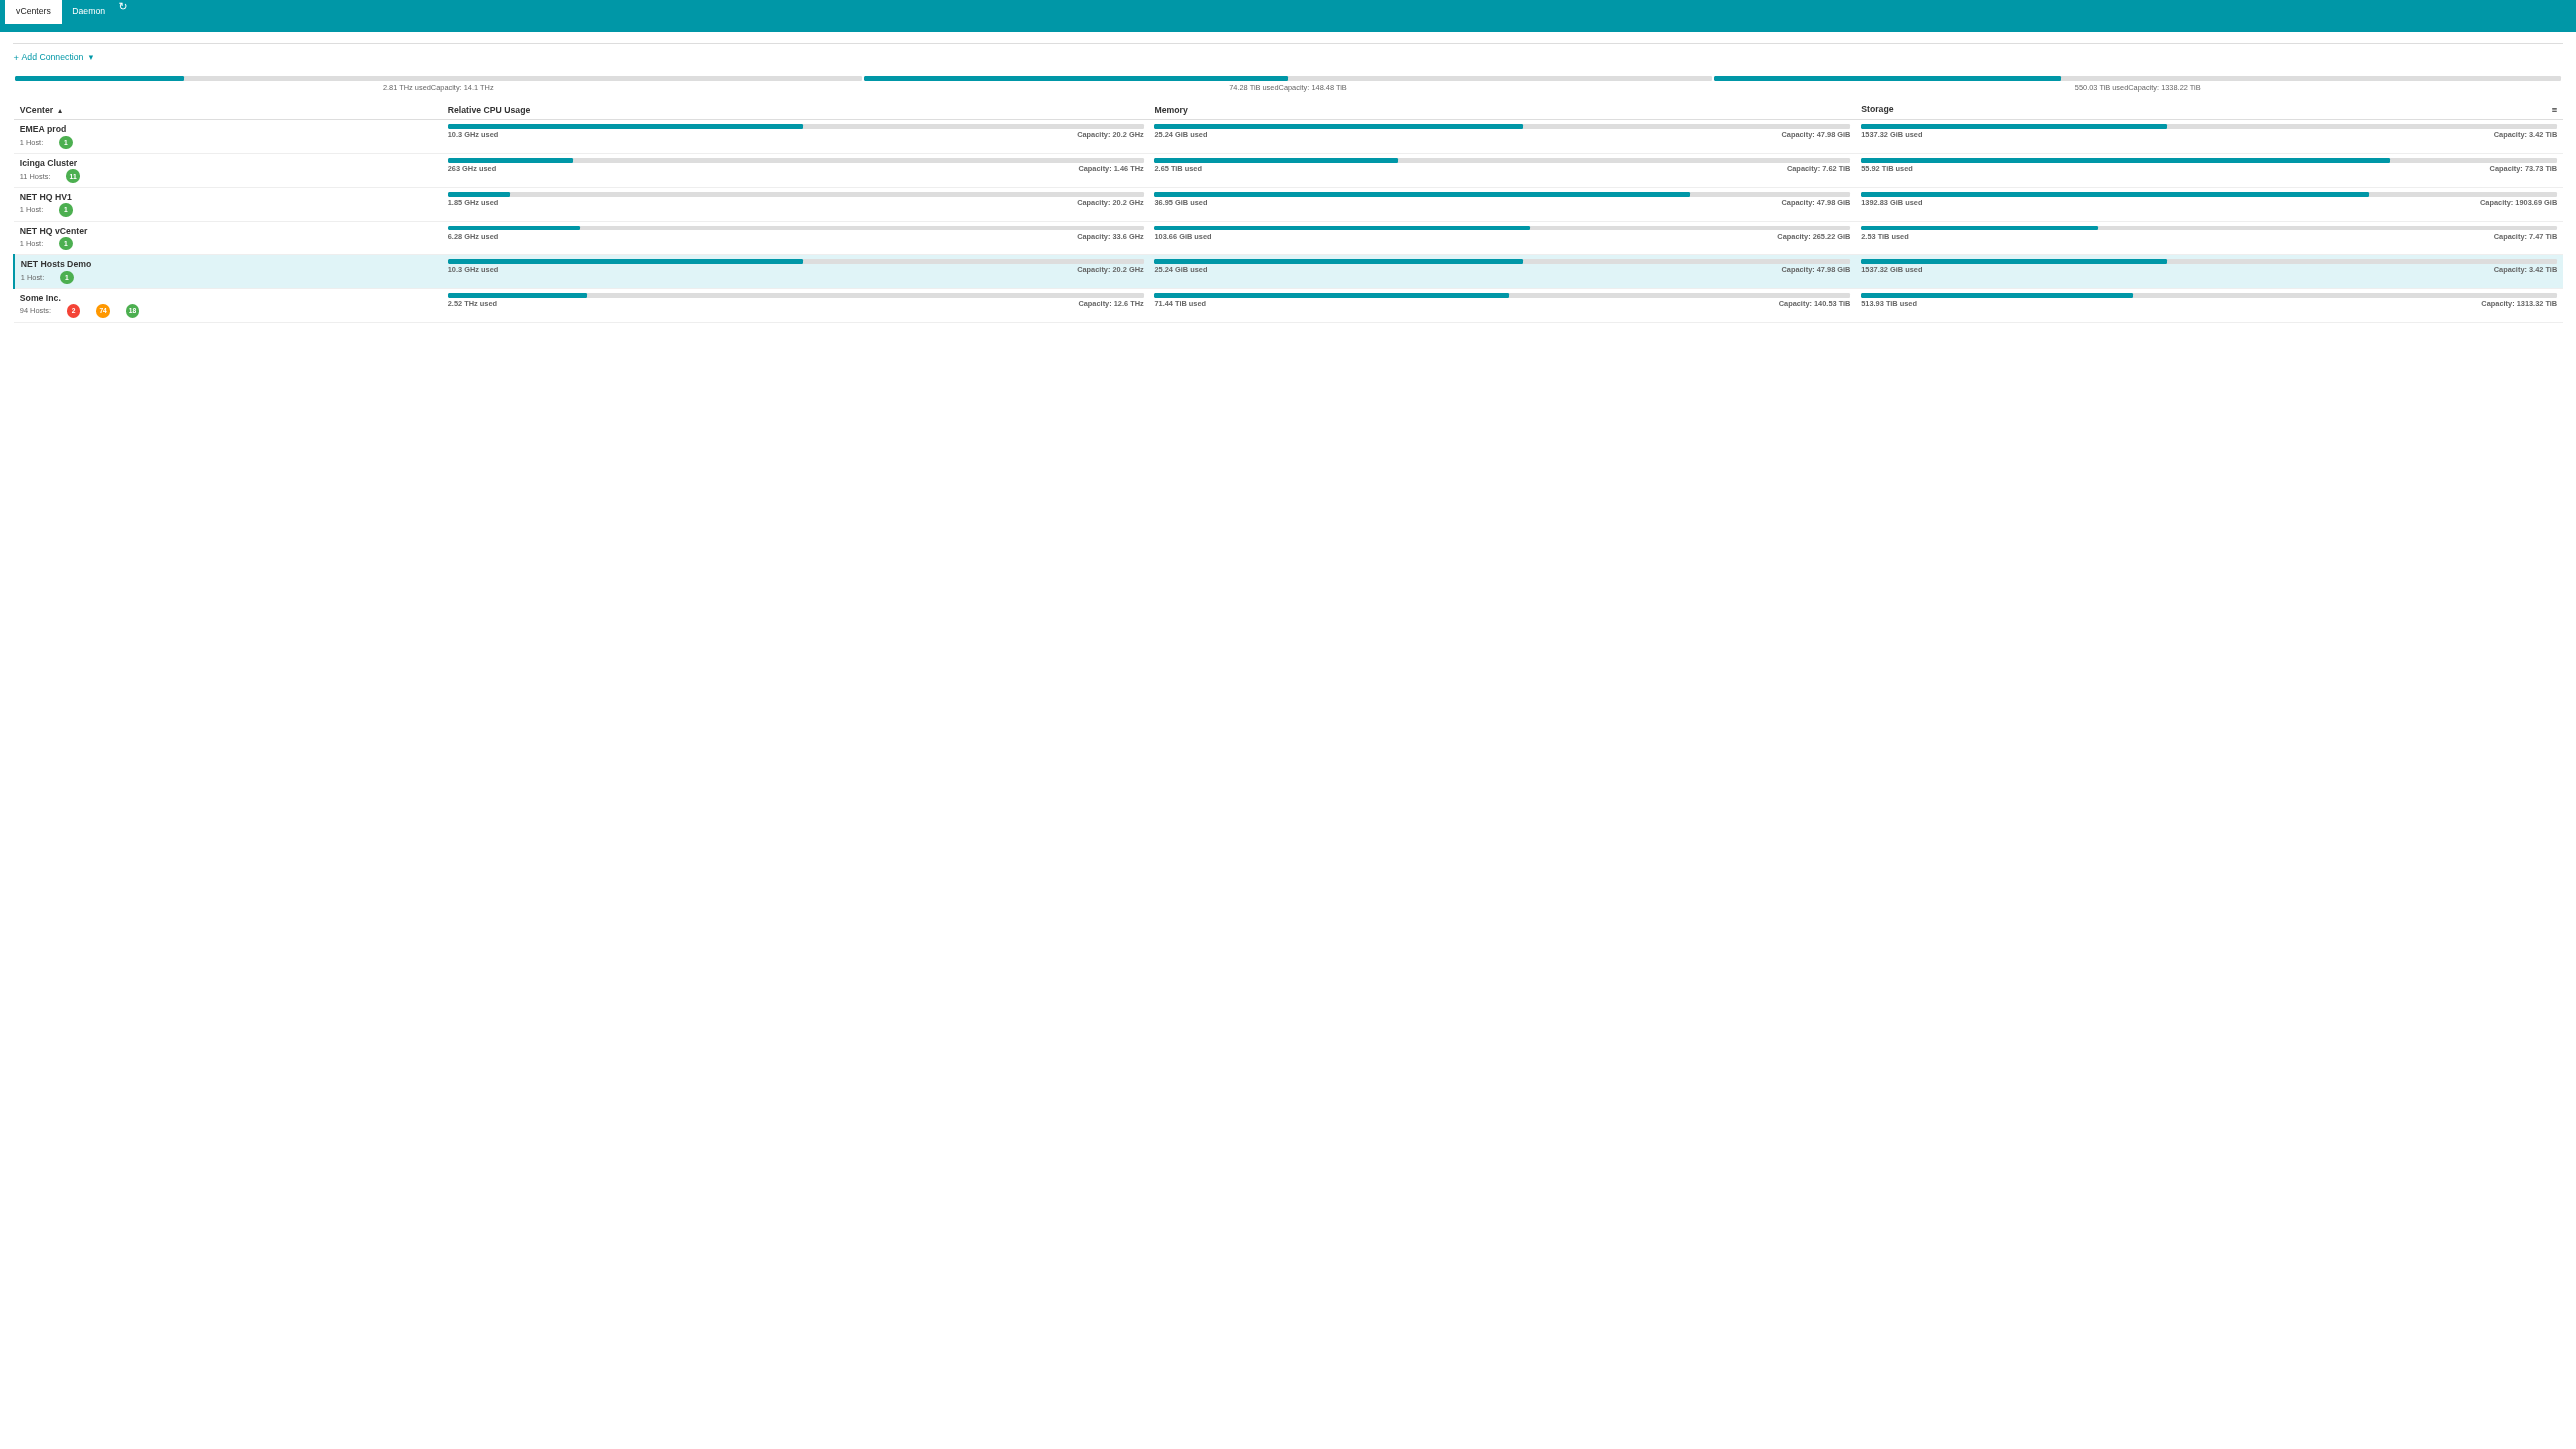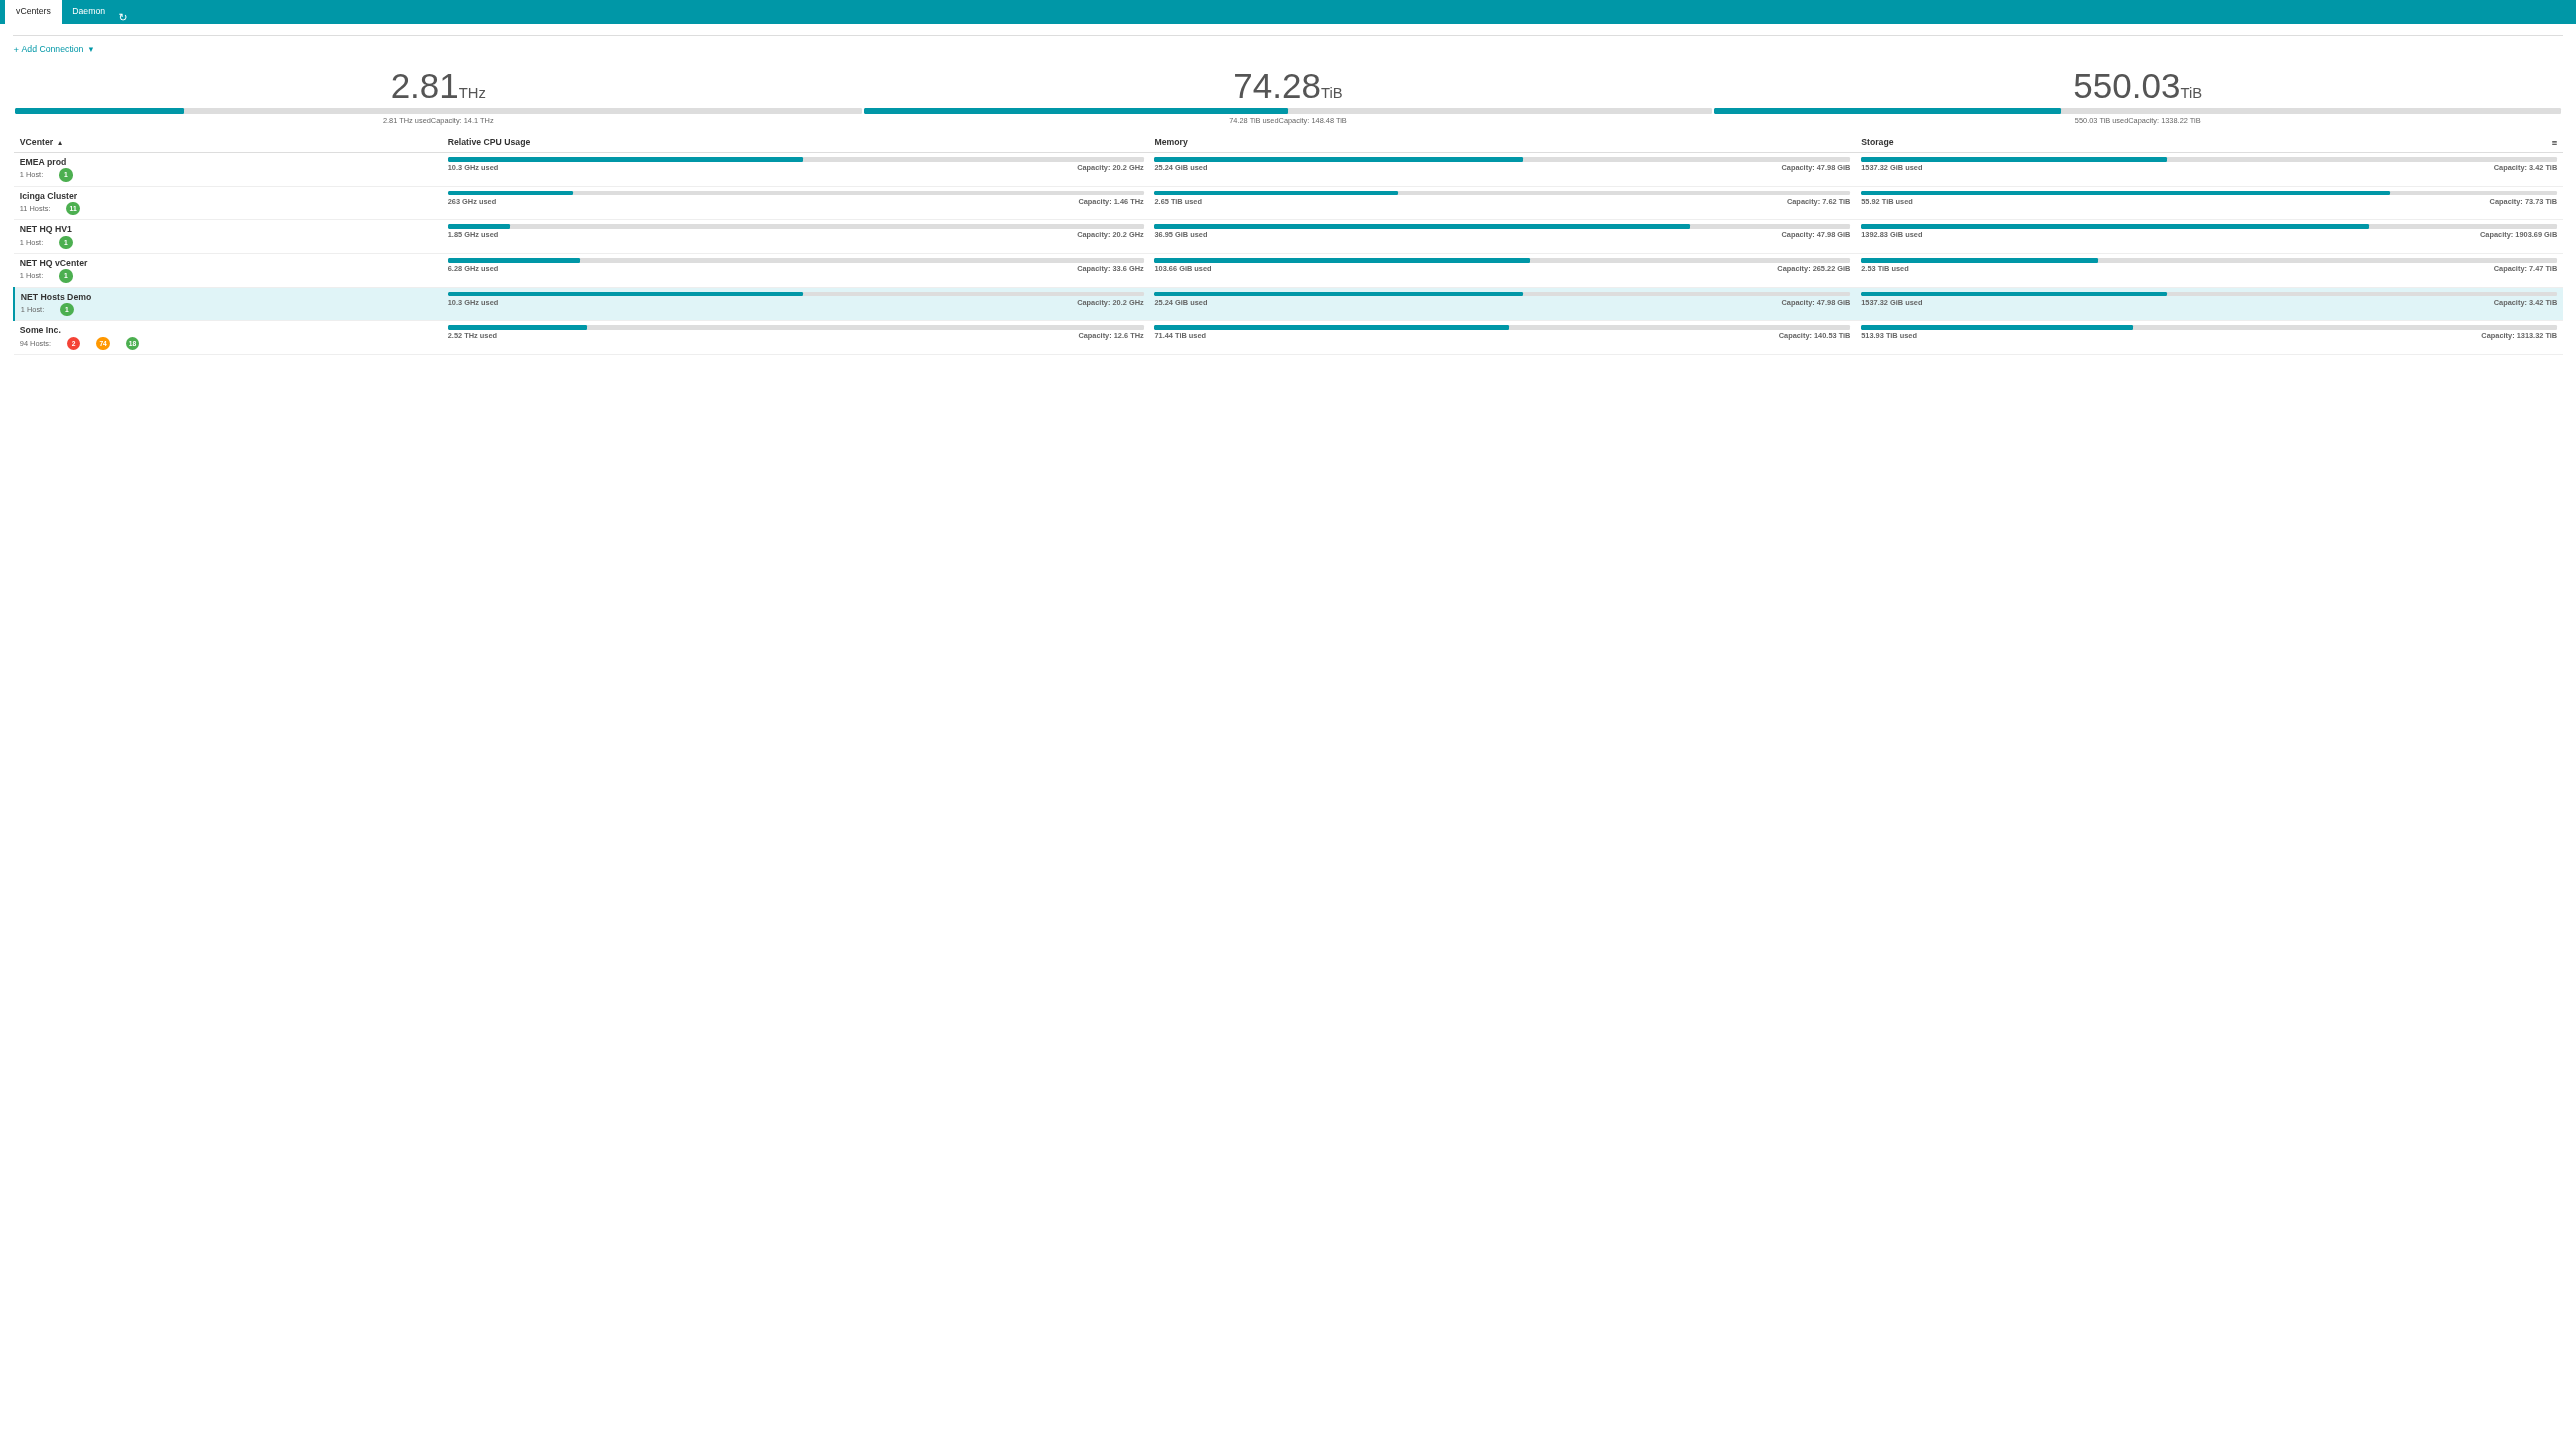--- a/index.html
+++ b/index.html
@@ -2,22 +2,22 @@
 <html style="font-size:10.7px"><head>
   <meta charset="utf-8">
   <style>
     * { box-sizing: border-box; margin: 0; padding: 0; }
     body { font-family: Arial, sans-serif; font-size: 9.4px; background: #fff; color: #333; }
 
     
     .top-nav {
       background: #0097a7;
       display: flex;
-      align-items: flex-end;
-      height: 24px;
+      align-items: flex-start;
+      height: 32px;
       padding: 0 5.4px;
     }
     .nav-tab {
       color: #fff;
       padding: 0 10.7px;
       height: 24px;
       display: flex;
       align-items: center;
       cursor: pointer;
       font-size: 8.7px;
@@ -246,31 +246,20 @@
   <hr class="divider">
 
   <div class="add-connection-row">
     <a class="add-connection-btn">
       <span class="plus">+</span>
       <span>Add Connection</span>
     </a>
     <span class="chevron-down">▾</span>
   </div>
 
-  <div class="summary-row">
-    <div class="summary-col">
-      <span class="summary-value big-num">2.81</span><span class="summary-unit">THz</span>
-    </div>
-    <div class="summary-col">
-      <span class="summary-value big-num">74.28</span><span class="summary-unit">TiB</span>
-    </div>
-    <div class="summary-col">
-      <span class="summary-value big-num">550.03</span><span class="summary-unit">TiB</span>
-    </div>
-  </div>
 
   <div class="summary-bars">
     <div class="summary-bar-col">
       <div class="bar-track">
         <div class="bar-fill" style="width: 20%"></div>
       </div>
       <div class="summary-bar-labels">
         <span>2.81 THz used</span>
         <span>Capacity: 14.1 THz</span>
       </div>

